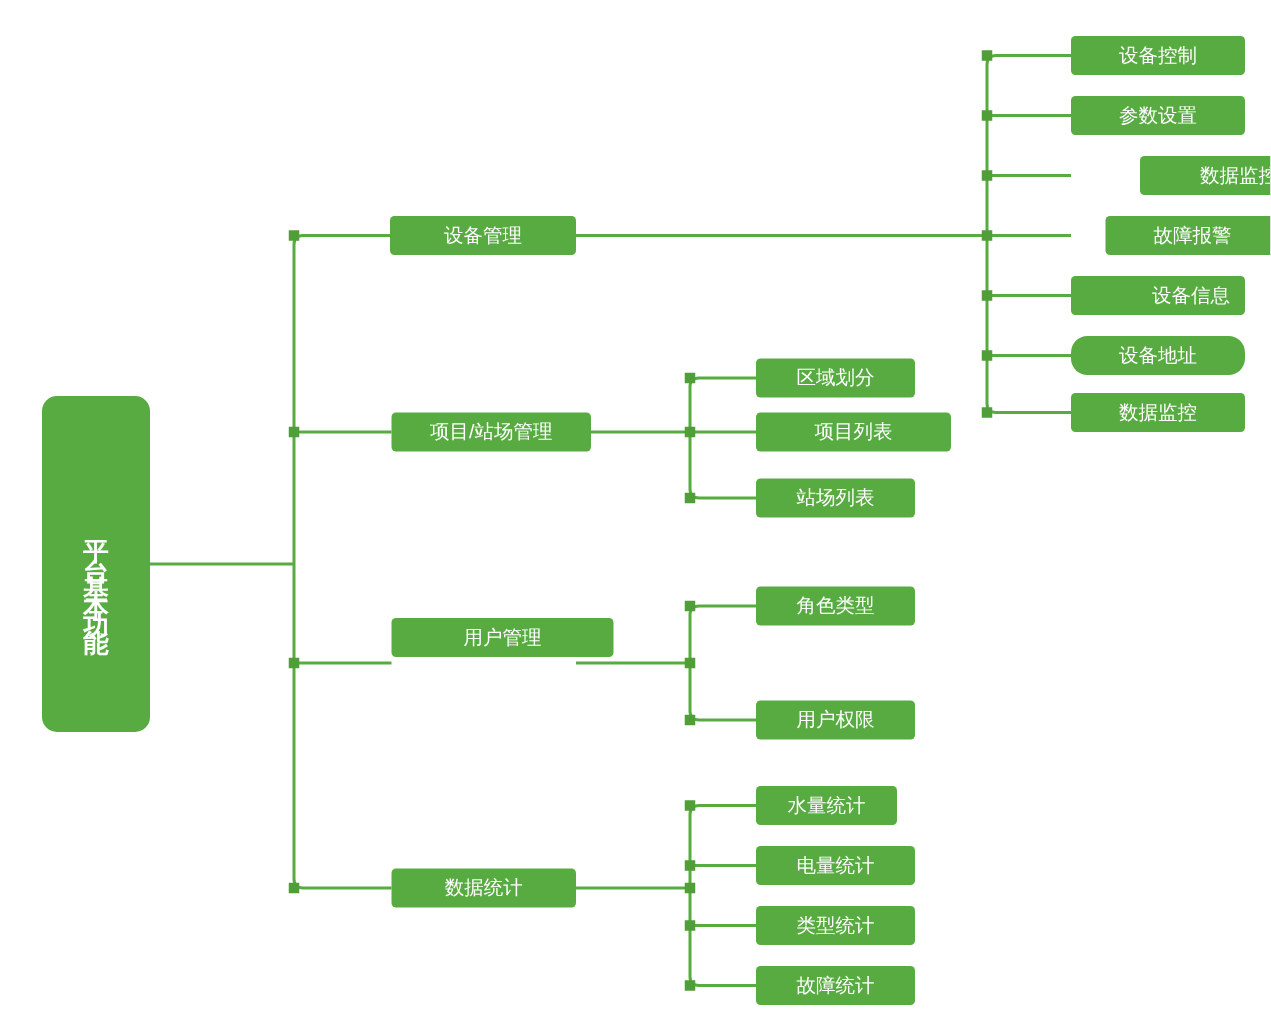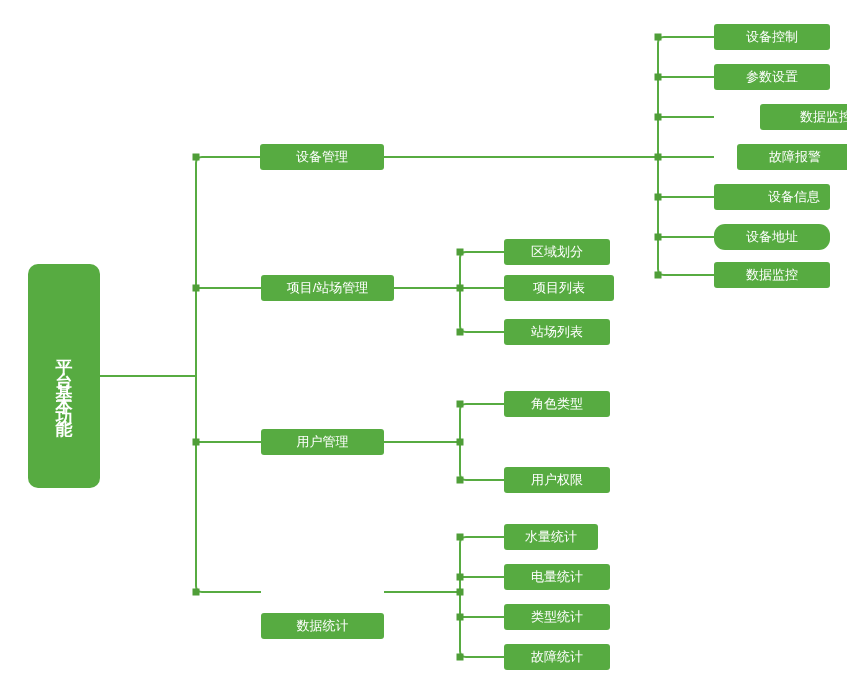--- a/index.html
+++ b/index.html
@@ -114,33 +114,33 @@
     <rect x="456.5" y="573.5" width="7" height="7"></rect>
     <rect x="456.5" y="588.5" width="7" height="7"></rect>
     <rect x="456.5" y="613.5" width="7" height="7"></rect>
     <rect x="456.5" y="653.5" width="7" height="7"></rect>
   </svg>
 
   <div class="node root-node">平台基本功能</div>
 
   <div class="node branch" style="left:260px; top:144px; width:124px;">设备管理</div>
   <div class="node branch" style="left:261px; top:275px; width:133px;">项目/站场管理</div>
-  <div class="node branch" style="left:261px; top:429px; width:123px;">用户管理</div>
-  <div class="node branch" style="left:261px; top:579px; width:123px;margin-top:34px;">数据统计</div>
+  <div class="node branch" style="left:261px; top:412px; width:148px;">用户管理</div>
+  <div class="node branch" style="left:261px; top:579px; width:123px;">数据统计</div>
 
   <div class="node leaf" style="left:714px; top:24px;  width:116px;">设备控制</div>
   <div class="node leaf" style="left:714px; top:64px;  width:116px;">参数设置</div>
   <div class="node leaf" style="left:714px; top:104px; width:132px;margin-left:46px;">数据监控</div>
   <div class="node leaf" style="left:714px; top:144px; width:116px;margin-left:23px;">故障报警</div>
   <div class="node leaf" style="left:714px; top:184px; width:116px;padding-left:44px;">设备信息</div>
   <div class="node leaf" style="left:714px; top:224px; width:116px;border-radius:11px;">设备地址</div>
   <div class="node leaf" style="left:714px; top:262px; width:116px;">数据监控</div>
 
   <div class="node leaf" style="left:504px; top:239px; width:106px;">区域划分</div>
-  <div class="node leaf" style="left:504px; top:275px; width:110px;">项目列表</div>
+  <div class="node leaf" style="left:504px; top:275px; width:130px;">项目列表</div>
   <div class="node leaf" style="left:504px; top:319px; width:106px;">站场列表</div>
 
   <div class="node leaf" style="left:504px; top:391px; width:106px;">角色类型</div>
   <div class="node leaf" style="left:504px; top:467px; width:106px;">用户权限</div>
 
   <div class="node leaf" style="left:504px; top:524px; width:94px;">水量统计</div>
   <div class="node leaf" style="left:504px; top:564px; width:106px;">电量统计</div>
   <div class="node leaf" style="left:504px; top:604px; width:106px;">类型统计</div>
   <div class="node leaf" style="left:504px; top:644px; width:106px;">故障统计</div>
 

